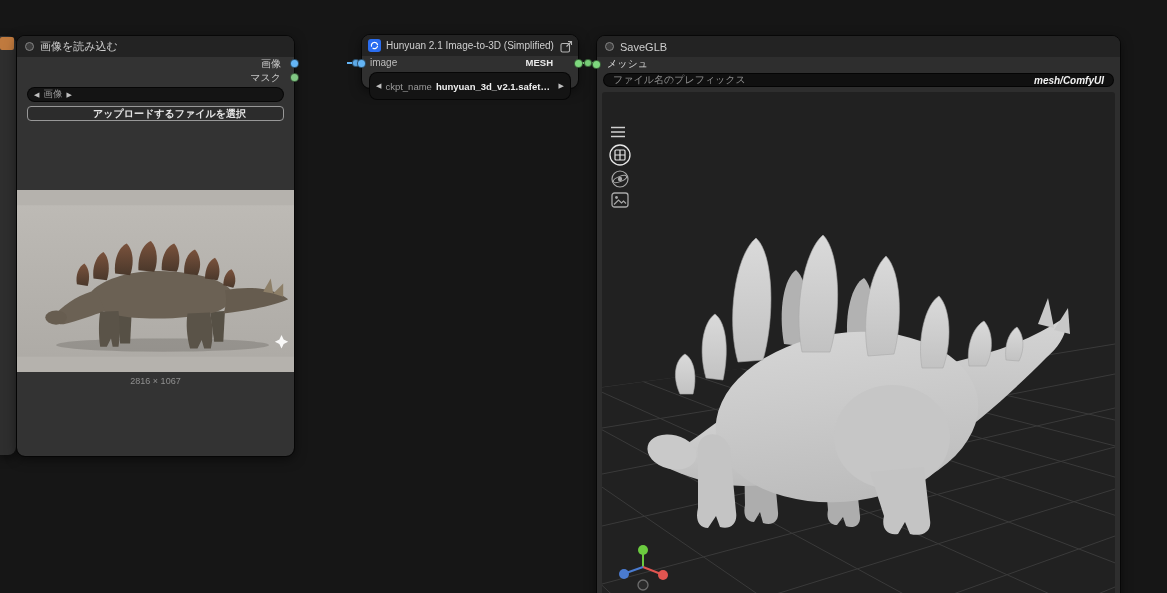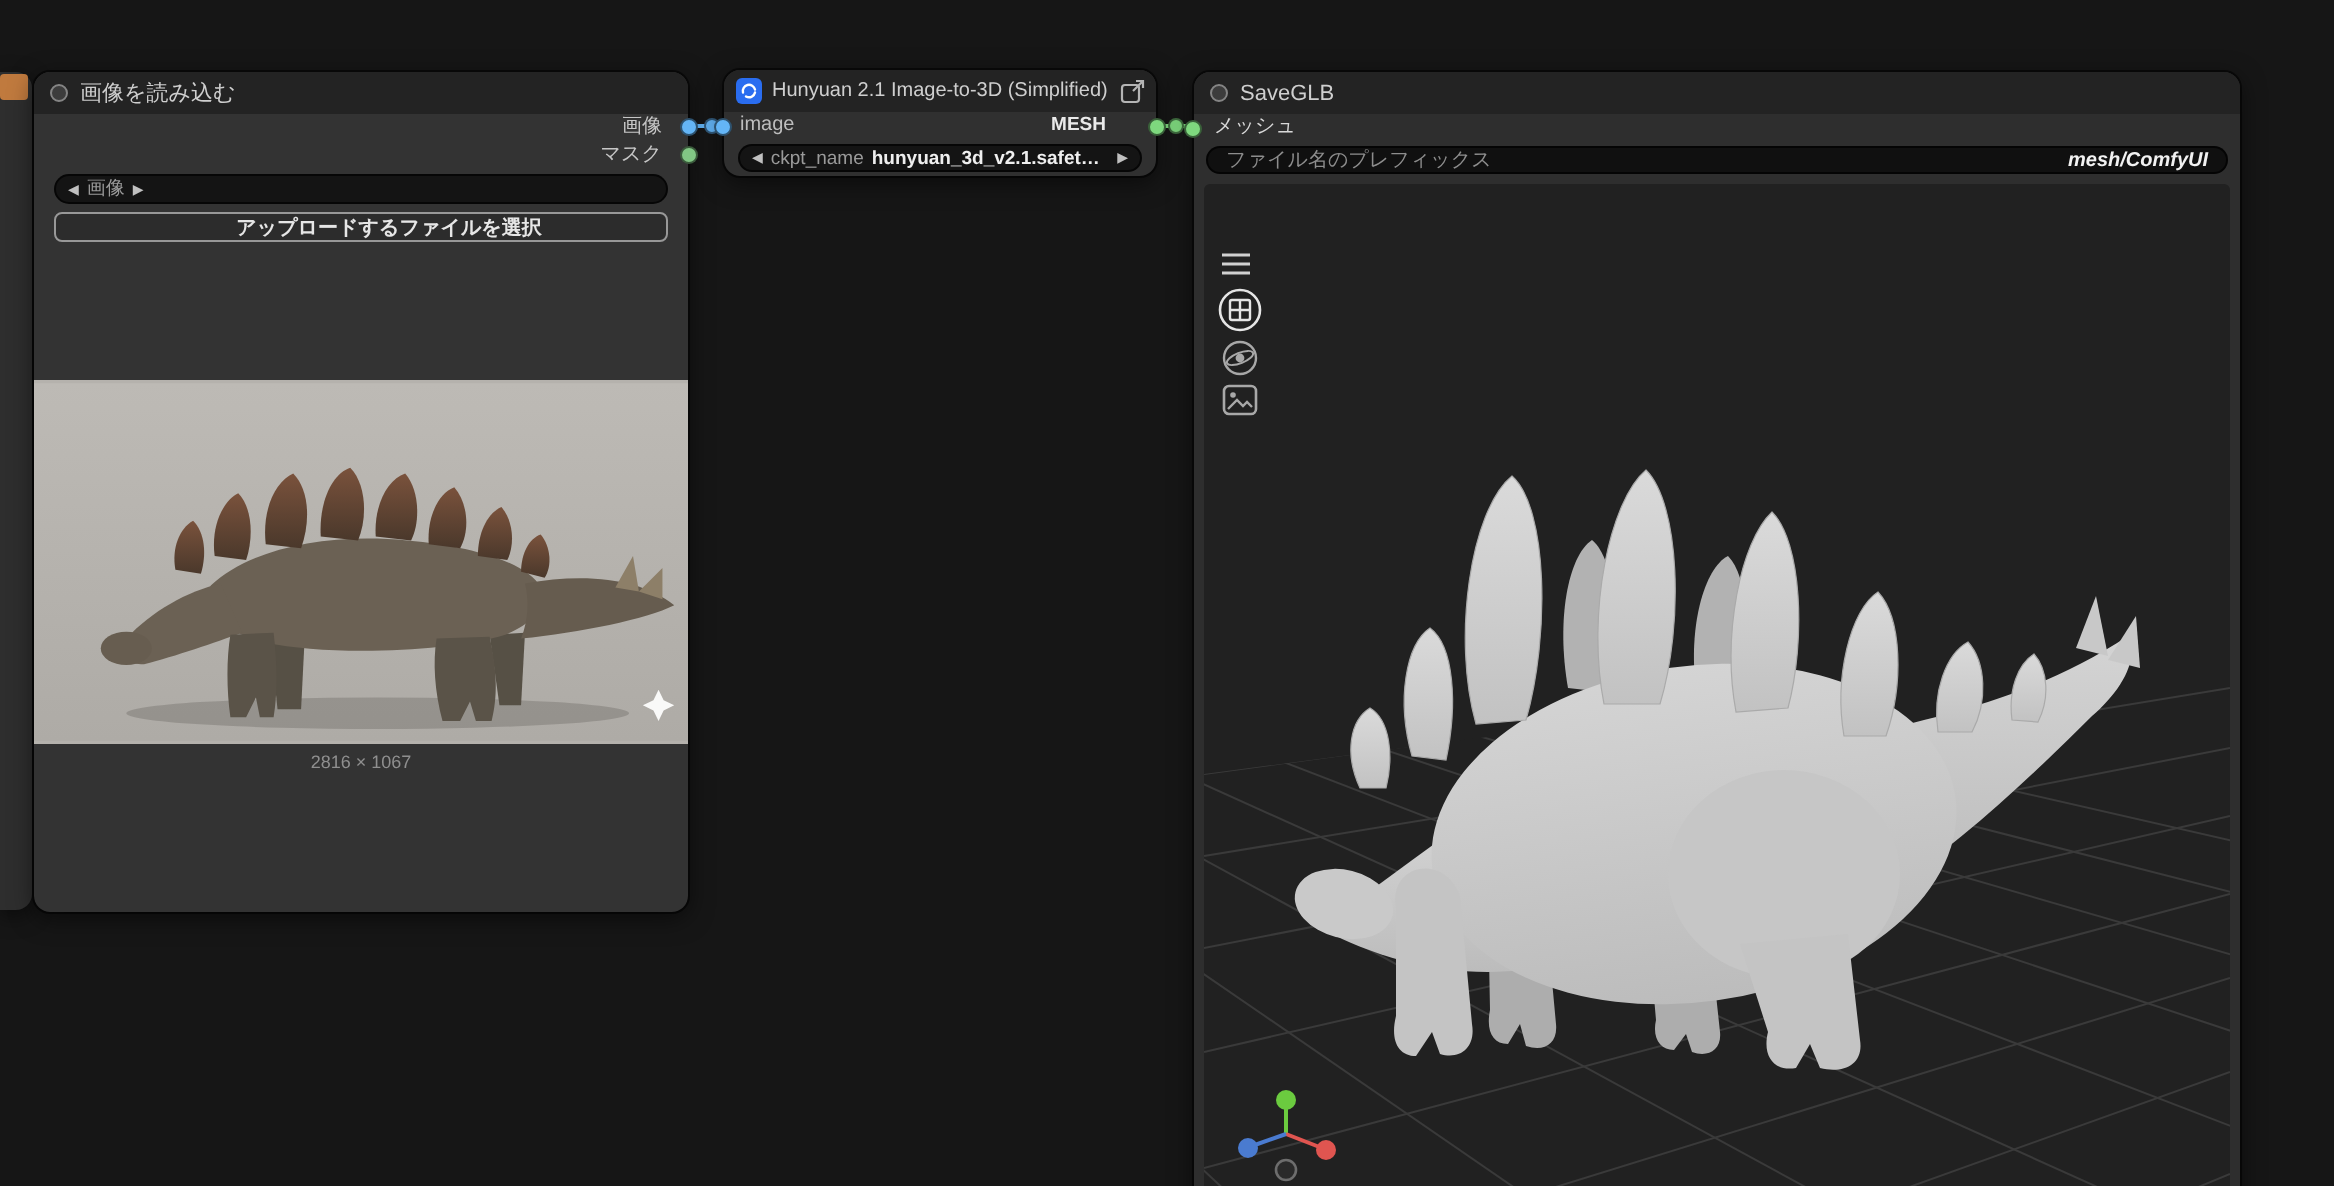--- a/index.html
+++ b/index.html
@@ -27,42 +27,42 @@
   .combo .arrow{color:#c0c0c0;font-size:7px;flex:0 0 auto;}
   .combo .cname{color:#9a9a9a;flex:0 0 auto;}
   .combo .cval{flex:1;text-align:center;color:#efefef;font-weight:bold;
                white-space:nowrap;overflow:hidden;text-overflow:ellipsis;}
   .btnw{position:absolute;background:#2c2c2c;border:1px solid #989898;border-radius:4px;
         color:#e6e6e6;font-size:10px;font-weight:bold;display:flex;align-items:center;
         justify-content:center;box-sizing:border-box;}
   .caption{position:absolute;left:0;right:0;text-align:center;color:#8f8f8f;font-size:9px;}
 
   
-  #n1{left:17px;top:36px;width:327px;height:420px;}
+  #n1{left:17px;top:36px;width:277px;height:420px;}
   #n1 .lab-img{right:13px;top:22px;}
   #n1 .sd-img{right:-5px;top:23px;background:#64B5F6;}
   #n1 .lab-mask{right:13px;top:36px;}
   #n1 .sd-mask{right:-5px;top:37px;background:#81C784;}
   #n1 .combo{left:10px;right:10px;top:51px;height:15px;}
   #n1 .btnw{left:10px;right:10px;top:70px;height:15px;padding-left:28px;}
   .preview{position:absolute;left:0;right:0;top:154px;height:182px;background:#b5b2ad;overflow:hidden;}
   .preview svg{display:block;width:100%;height:100%;}
   #n1 .caption{top:340px;}
 
   
   #n2{left:362px;top:35px;width:216px;height:53px;background:#303030;}
   #n2 .ntitle{font-size:10px;gap:5px;padding:0 6px;}
   .hylogo{width:13px;height:13px;border-radius:3px;background:#2a6df0;flex:0 0 auto;
           display:flex;align-items:center;justify-content:center;}
   .expand{position:absolute;right:5px;top:4px;width:13px;height:13px;}
   #n2 .lab-in{left:8px;top:22px;color:#bdbdbd;}
   #n2 .sd-in{left:-5px;top:24px;background:#64B5F6;}
   #n2 .lab-out{right:25px;top:22px;color:#eaeaea;font-weight:bold;font-size:9.5px;}
   #n2 .sd-out{right:-5px;top:24px;background:#7ed87e;}
-  #n2 .combo{left:7px;right:7px;top:37px;height:14px;}
+  #n2 .combo{left:7px;right:7px;top:37px;height:28px;}
 
   
   #n3{left:597px;top:36px;width:523px;height:572px;background:#2e2e2e;}
   #n3 .lab-in{left:10px;top:22px;color:#d8d8d8;}
   #n3 .sd-in{left:-5px;top:24px;background:#7ed87e;}
   .pill{position:absolute;left:6px;right:6px;top:37px;height:14px;background:#101010;
         border-radius:8px;display:flex;align-items:center;padding:0 9px;box-sizing:border-box;
         font-size:10px;border:1px solid rgba(0,0,0,.7);}
   .pill .pname{color:#8d8d8d;white-space:nowrap;}
   .pill .pval{margin-left:auto;color:#f2f2f2;font-weight:bold;white-space:nowrap;font-style:italic;}

